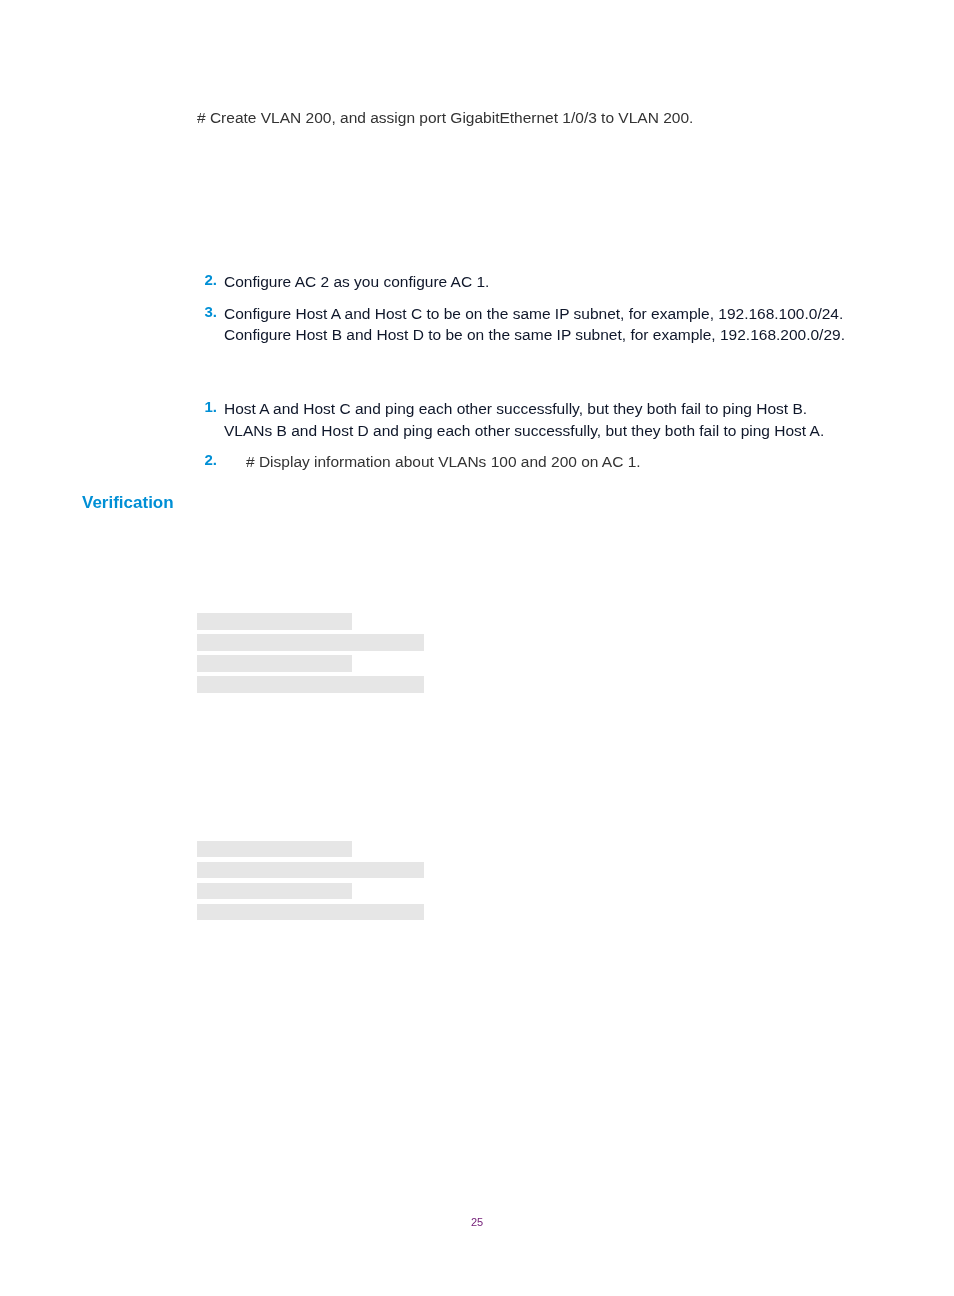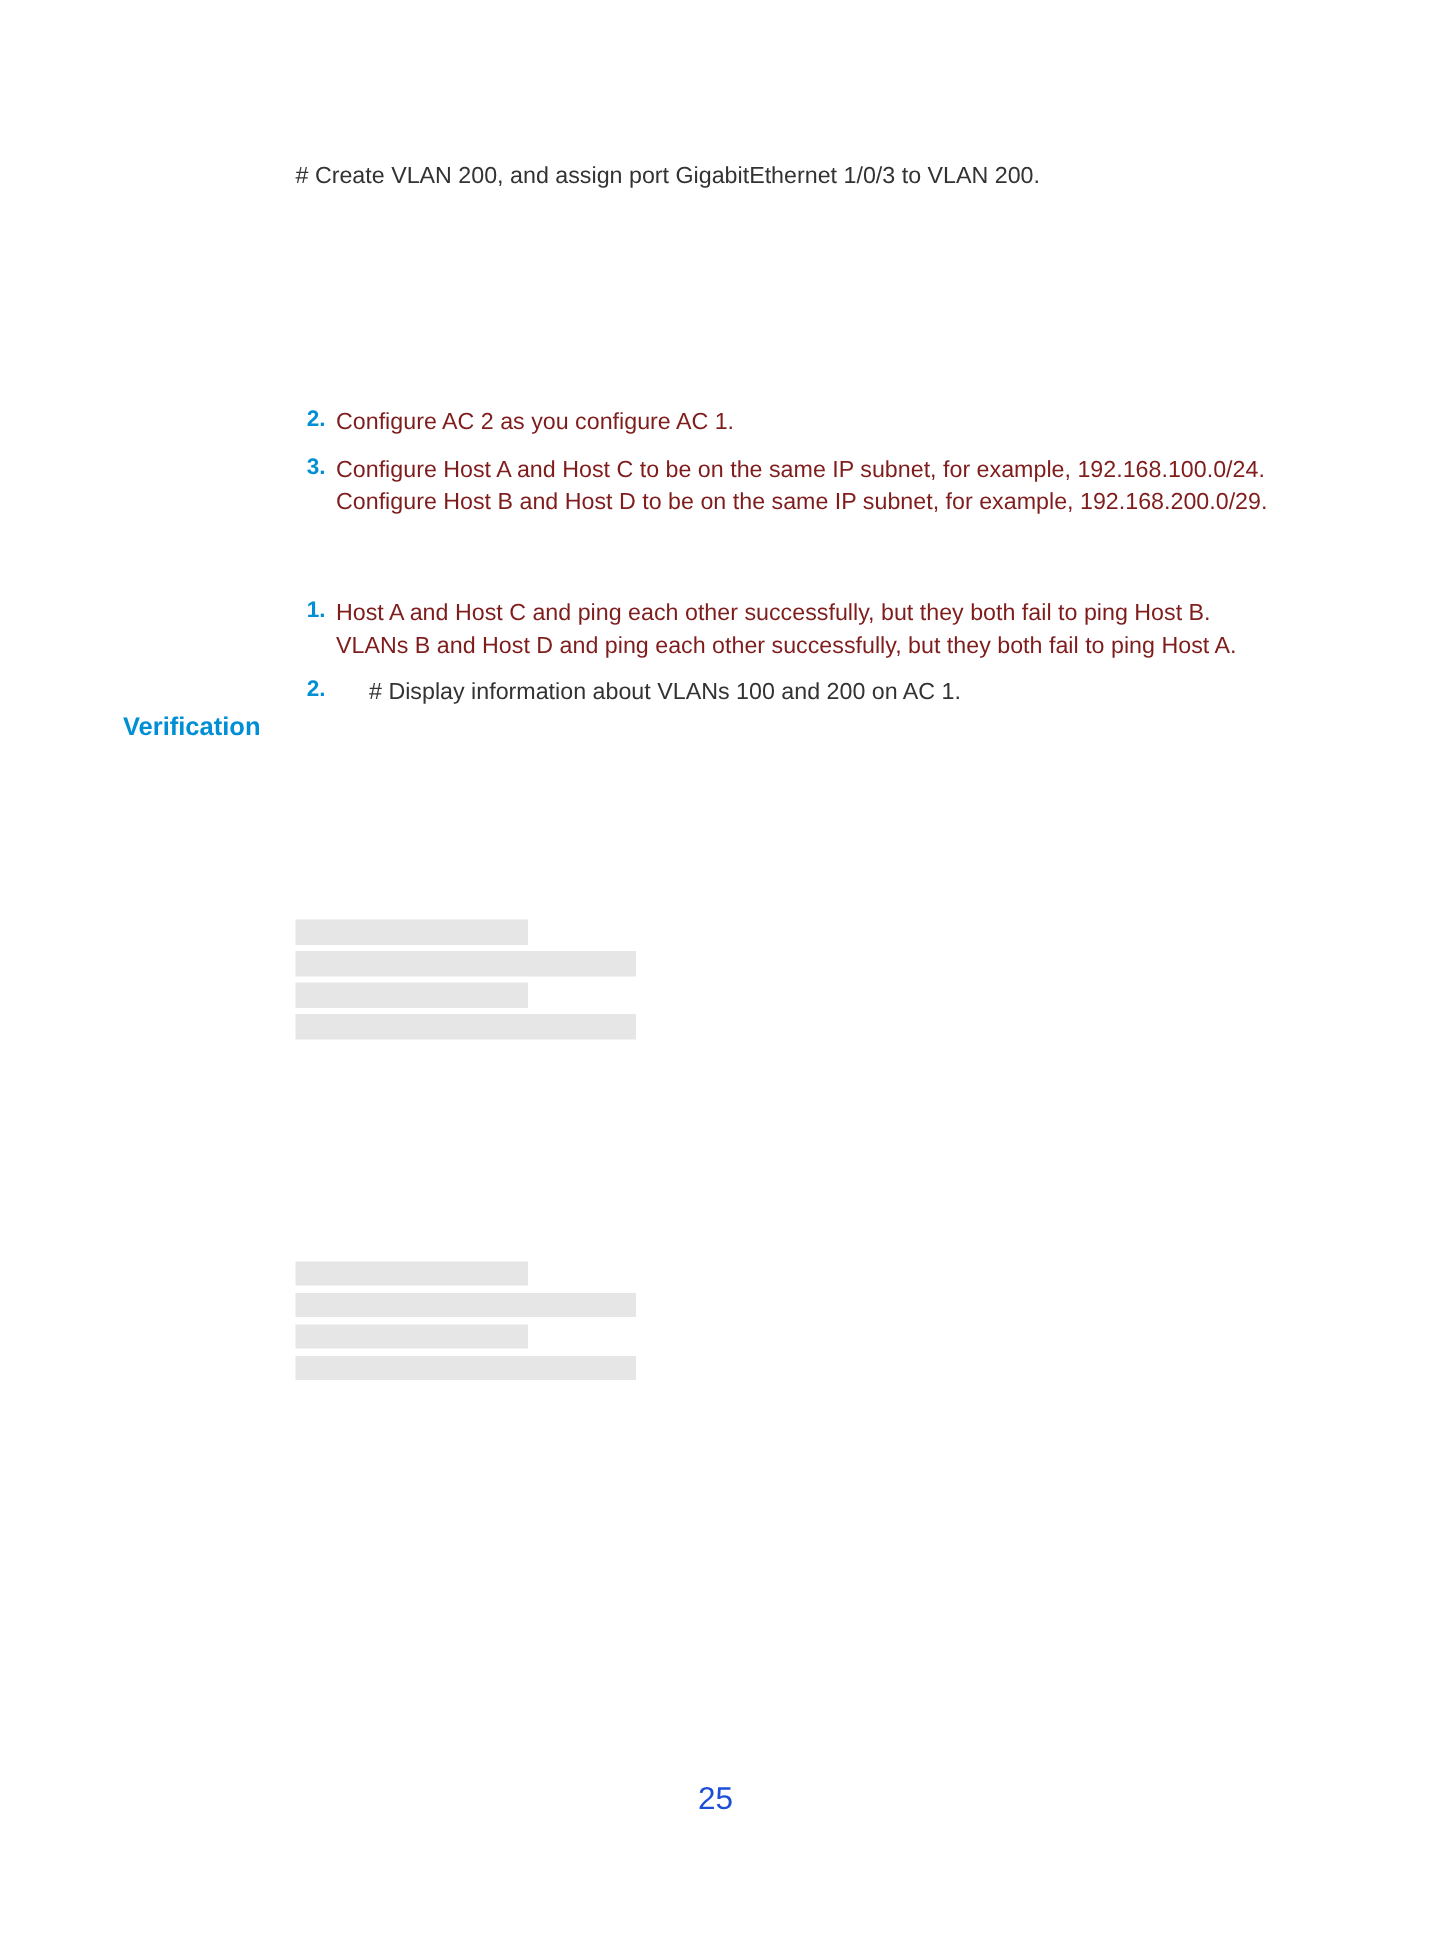--- a/index.html
+++ b/index.html
@@ -38,21 +38,21 @@
     top: 0;
     font-size: 15px;
     font-weight: 700;
     color: #008fd5;
     width: 20px;
     text-align: right;
   }
   .ol-body {
     font-size: 15.5px;
     line-height: 1.4;
-    color: #7f1d1d;
+    color: #0f172a;
   }
   .ol-sub {
     font-size: 15.5px;
     line-height: 1.4;
     color: #333;
     margin-top: 8px;
     margin-left: 22px;
   }
   .section-heading {
     position: absolute;
@@ -64,26 +64,26 @@
   .redacted-block {
     margin-top: 18px;
   }
   .redacted-line {
     height: 16.5px;
     background: #e6e6e6;
     margin-bottom: 4.5px;
   }
   .page-number {
     position: absolute;
-    bottom: 84px;
+    bottom: 68px;
     width: 100%;
     text-align: center;
     left: 0;
-    font-size: 21px;
-    color: #1d4ed8;
+    font-size: 11px;
+    color: #701a75;
   }
 </style>
 </head>
 <body>
 
 <div class="page">
 
   <p class="body-text"># Create VLAN 200, and assign port GigabitEthernet 1/0/3 to VLAN 200.</p>
 
   <div class="gap-small"></div>
@@ -95,21 +95,21 @@
     <span class="ol-num">2.</span>
     <div class="ol-body">Configure AC 2 as you configure AC 1.</div>
   </div>
   <div class="ol-item">
     <span class="ol-num">3.</span>
     <div class="ol-body">Configure Host A and Host C to be on the same IP subnet, for example, 192.168.100.0/24. Configure Host B and Host D to be on the same IP subnet, for example, 192.168.200.0/29.</div>
   </div>
 
   <div style="height:10px"></div>
 
-  <div class="section-heading" style="top:475px">Verification</div>
+  <div class="section-heading" style="top:493px">Verification</div>
 
   <div style="height:32px"></div>
 
   <div class="ol-item">
     <span class="ol-num">1.</span>
     <div class="ol-body">Host A and Host C and ping each other successfully, but they both fail to ping Host B. VLANs B and Host D and ping each other successfully, but they both fail to ping Host A.</div>
   </div>
   <div class="ol-item">
     <span class="ol-num">2.</span>
     <div class="ol-sub"># Display information about VLANs 100 and 200 on AC 1.</div>

